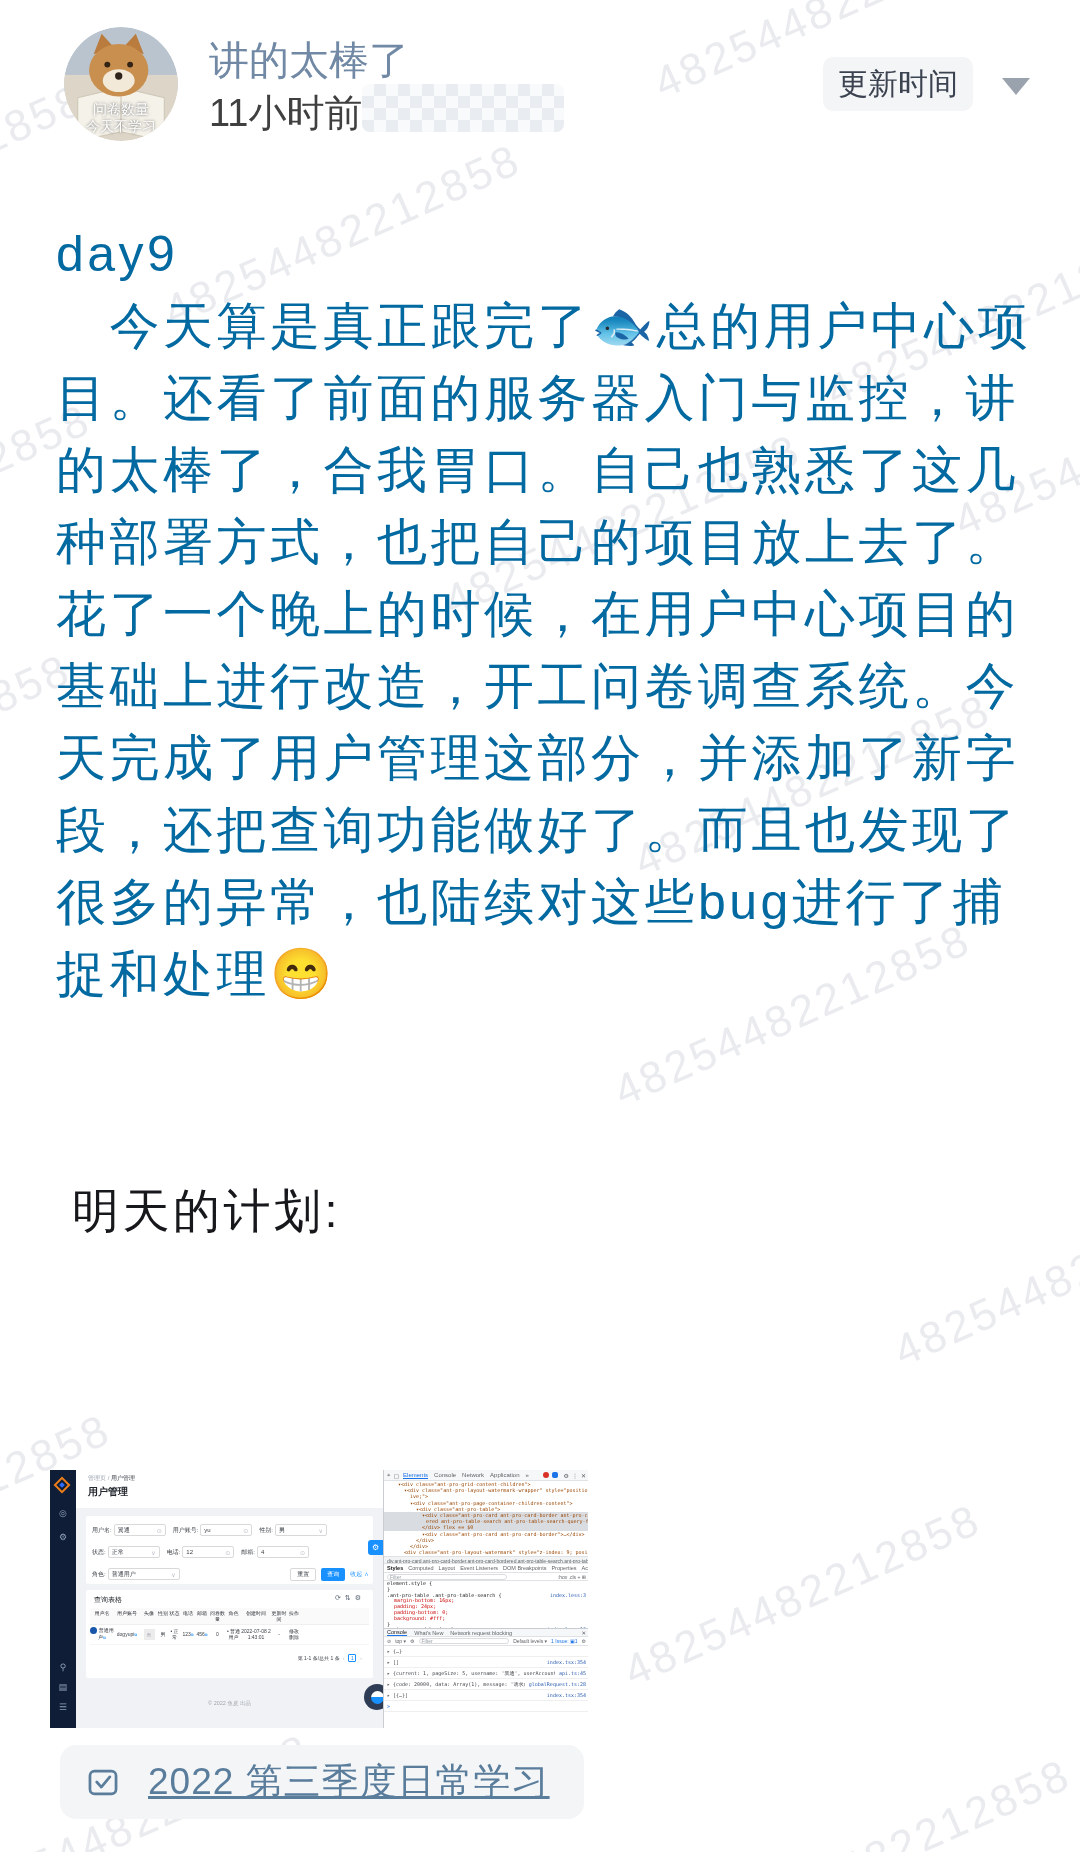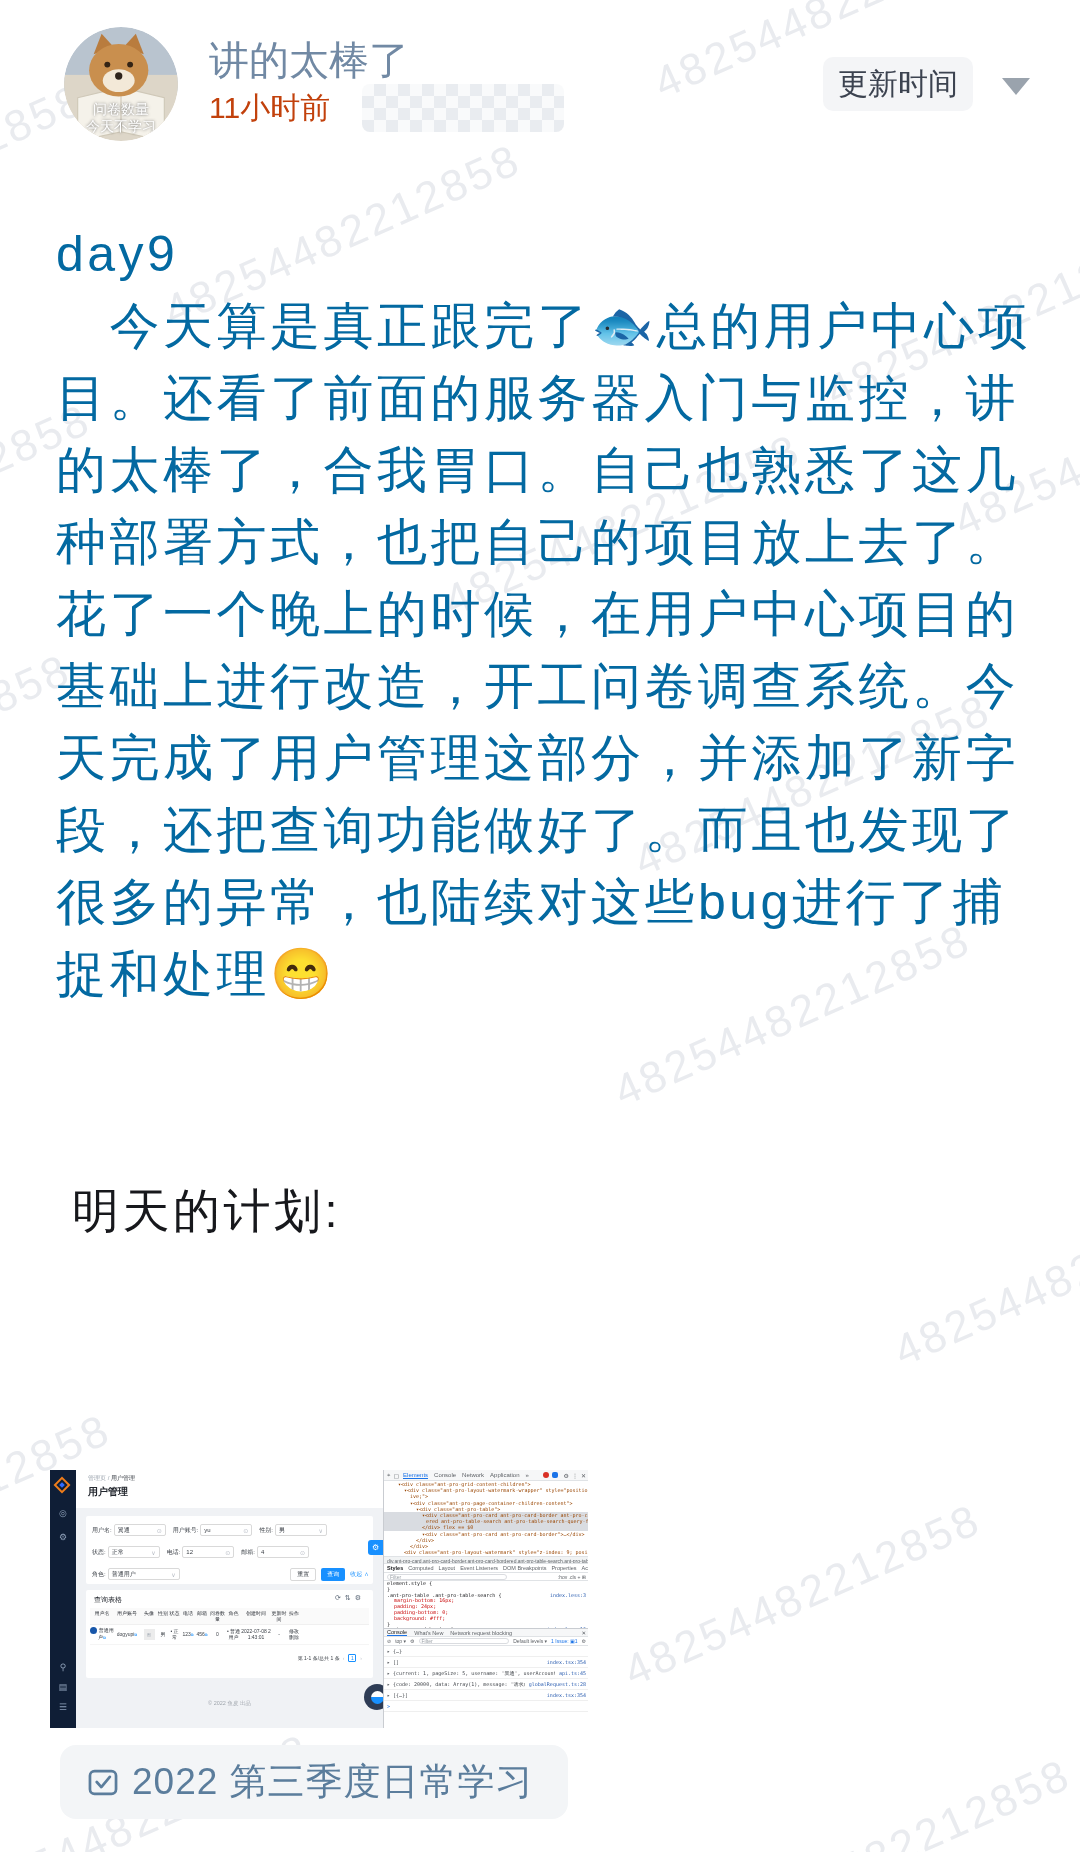--- a/index.html
+++ b/index.html
@@ -8,21 +8,21 @@
   .wm{position:absolute;z-index:0;font-size:44px;letter-spacing:3px;color:#e9ebef;
       transform:rotate(-24deg);white-space:nowrap;font-weight:400;}
   .layer{position:absolute;z-index:1;}
 
   
   .avatar{left:64px;top:27px;width:114px;height:114px;border-radius:50%;overflow:hidden;}
   .avatar svg{display:block;}
   .avatar .cap{position:absolute;left:0;right:0;bottom:6px;text-align:center;color:#fff;
       font-size:14px;line-height:17px;text-shadow:0 0 3px rgba(60,60,60,.8);}
   .username{left:209px;top:33px;font-size:40px;color:#7189a4;}
-  .timestamp{left:209px;top:88px;font-size:30px;color:#c2410c;}
+  .timestamp{left:209px;top:88px;font-size:38px;color:#404040;}
   .mosaic{left:362px;top:84px;width:202px;height:48px;border-radius:8px;
       background-image:
         linear-gradient(45deg,#e9ecf0 25%,transparent 25%,transparent 75%,#e9ecf0 75%),
         linear-gradient(45deg,#e9ecf0 25%,#f9fafb 25%,#f9fafb 75%,#e9ecf0 75%);
       background-size:24px 24px;background-position:0 0,12px 12px;}
   .featured{left:823px;top:57px;width:150px;height:54px;background:#f4f5f7;border-radius:10px;
       font-size:30px;color:#3c4350;display:flex;align-items:center;justify-content:center;}
   .chev{left:1002px;top:78px;width:0;height:0;border-left:14px solid transparent;
       border-right:14px solid transparent;border-top:17px solid #9aa3ad;}
 
@@ -33,21 +33,21 @@
   .plan{left:72px;top:1175px;width:986px;font-size:47px;line-height:72px;
       letter-spacing:3.5px;color:#17181c;}
   .plan p{margin:0;}
   .emoji-stack{position:relative;display:inline-block;width:58px;height:50px;vertical-align:-6px;}
   .emoji-stack .peng{position:absolute;left:2px;top:-2px;font-size:44px;}
   .emoji-stack .fire{position:absolute;left:14px;top:-22px;font-size:28px;}
 
   
   .tag{left:60px;top:1745px;height:74px;background:#f3f5f7;border-radius:16px;
       display:flex;align-items:center;padding:0 34px 0 26px;}
-  .tag .t{font-size:37px;color:#5b7d9c;margin-left:12px;letter-spacing:1px;}
+  .tag .t{font-size:37px;color:#5b7d9c;margin-left:28px;letter-spacing:1px;text-decoration:underline;}
 
   
   .shot{left:50px;top:1470px;width:538px;height:258px;background:#fff;font-family:"Liberation Sans",sans-serif;}
   .shot *{box-sizing:border-box;}
   .abs{position:absolute;}
   .sidebar{left:0;top:0;width:26px;height:258px;background:#0f1e36;}
   .logo{left:6px;top:9px;width:12px;height:12px;border:2px solid #ef7d1a;transform:rotate(45deg);}
   .logo i{position:absolute;left:2px;top:2px;width:4px;height:4px;background:#2f6bff;}
   .sb-ic{left:0;width:26px;text-align:center;color:#8ea0b8;font-size:9px;line-height:10px;}
   .main{left:26px;top:0;width:307px;height:258px;background:#f0f2f5;overflow:hidden;}

